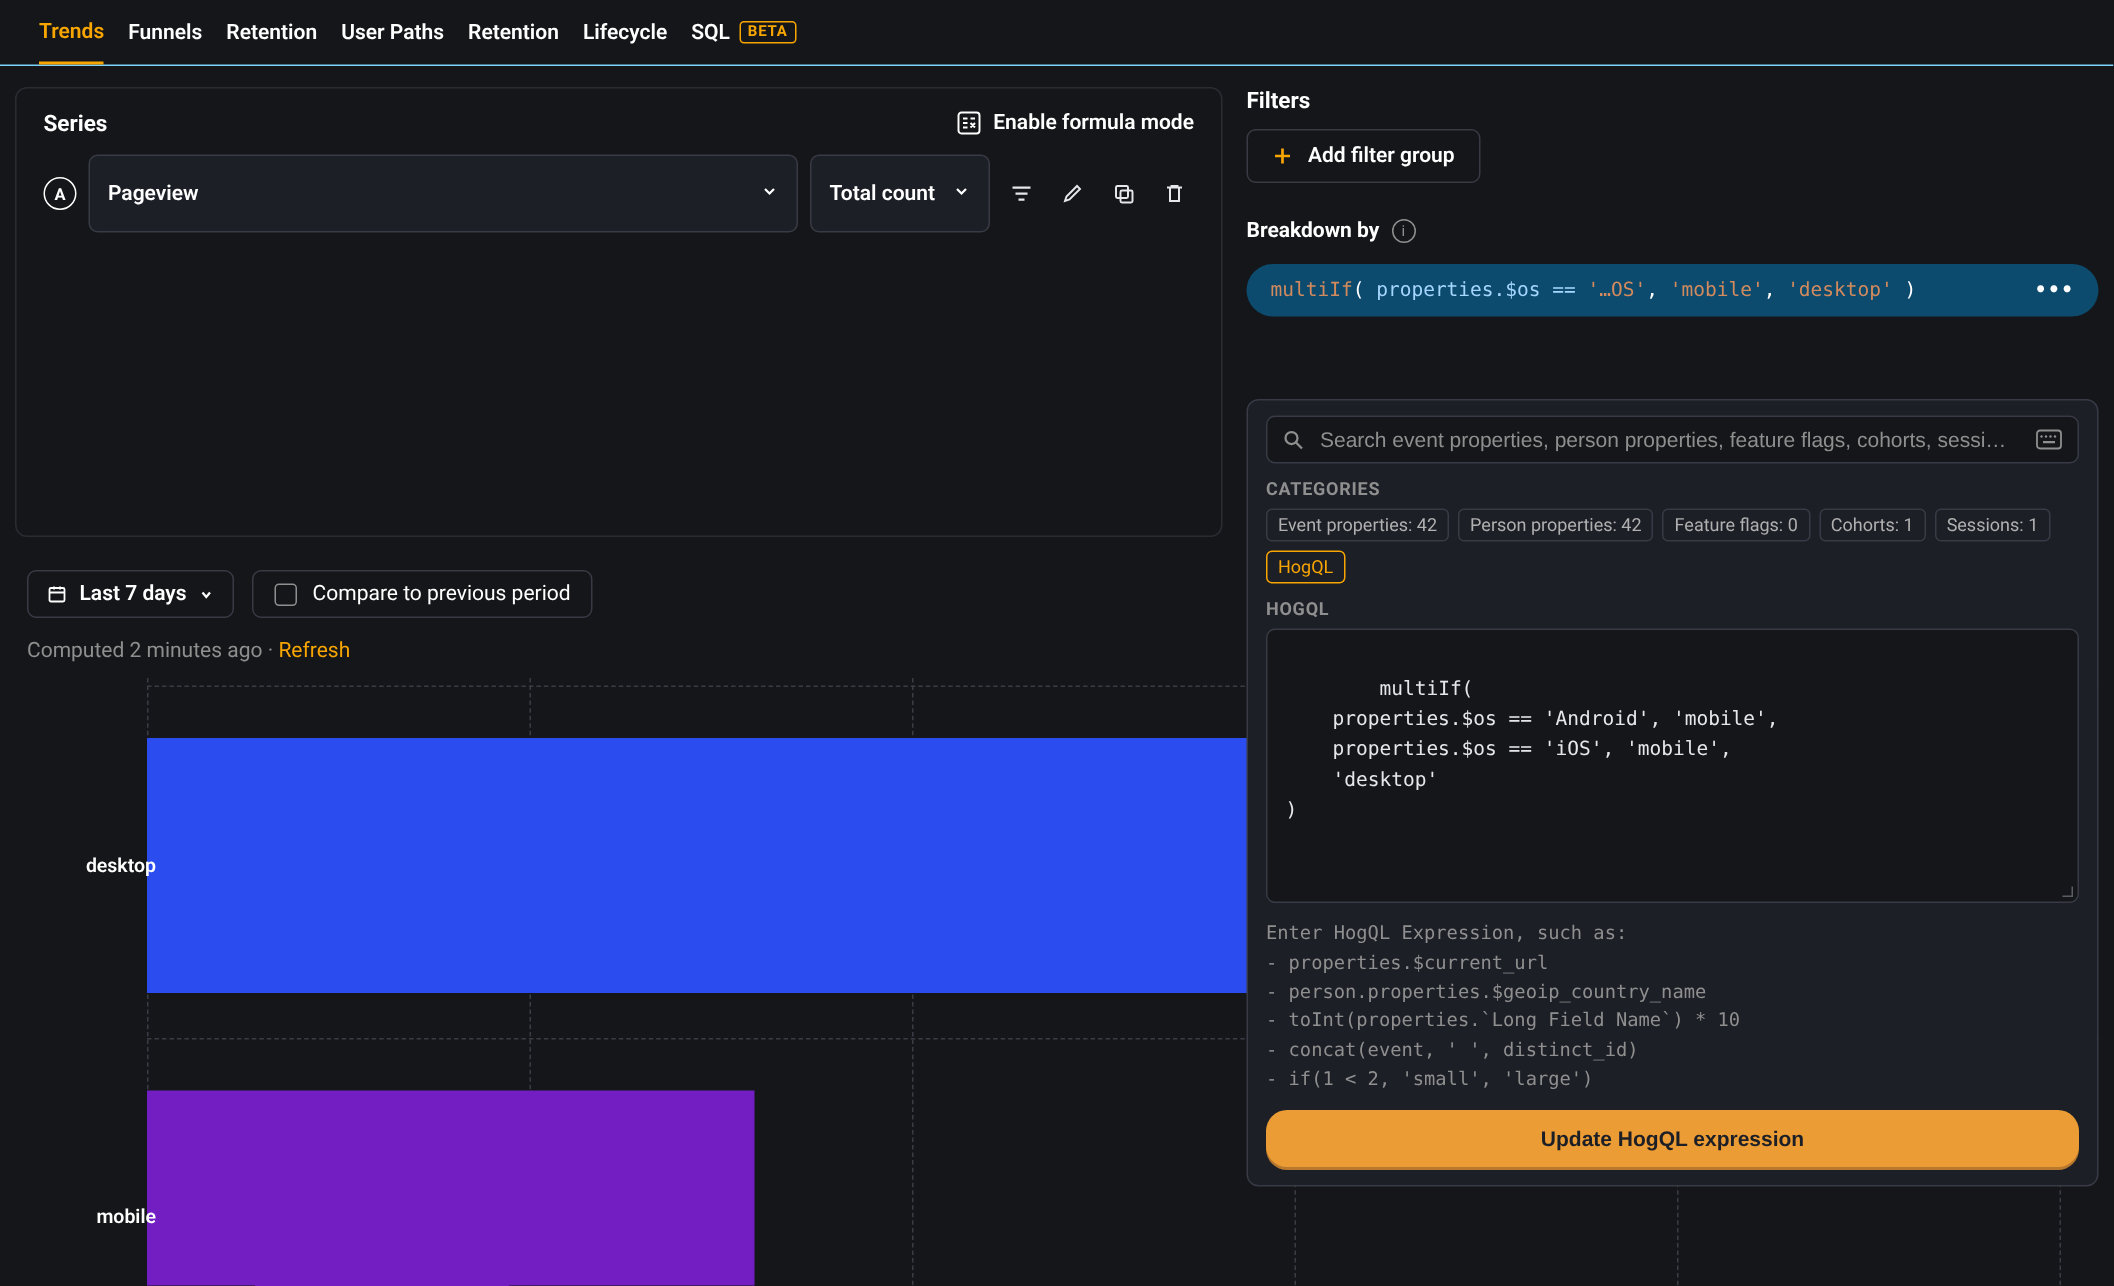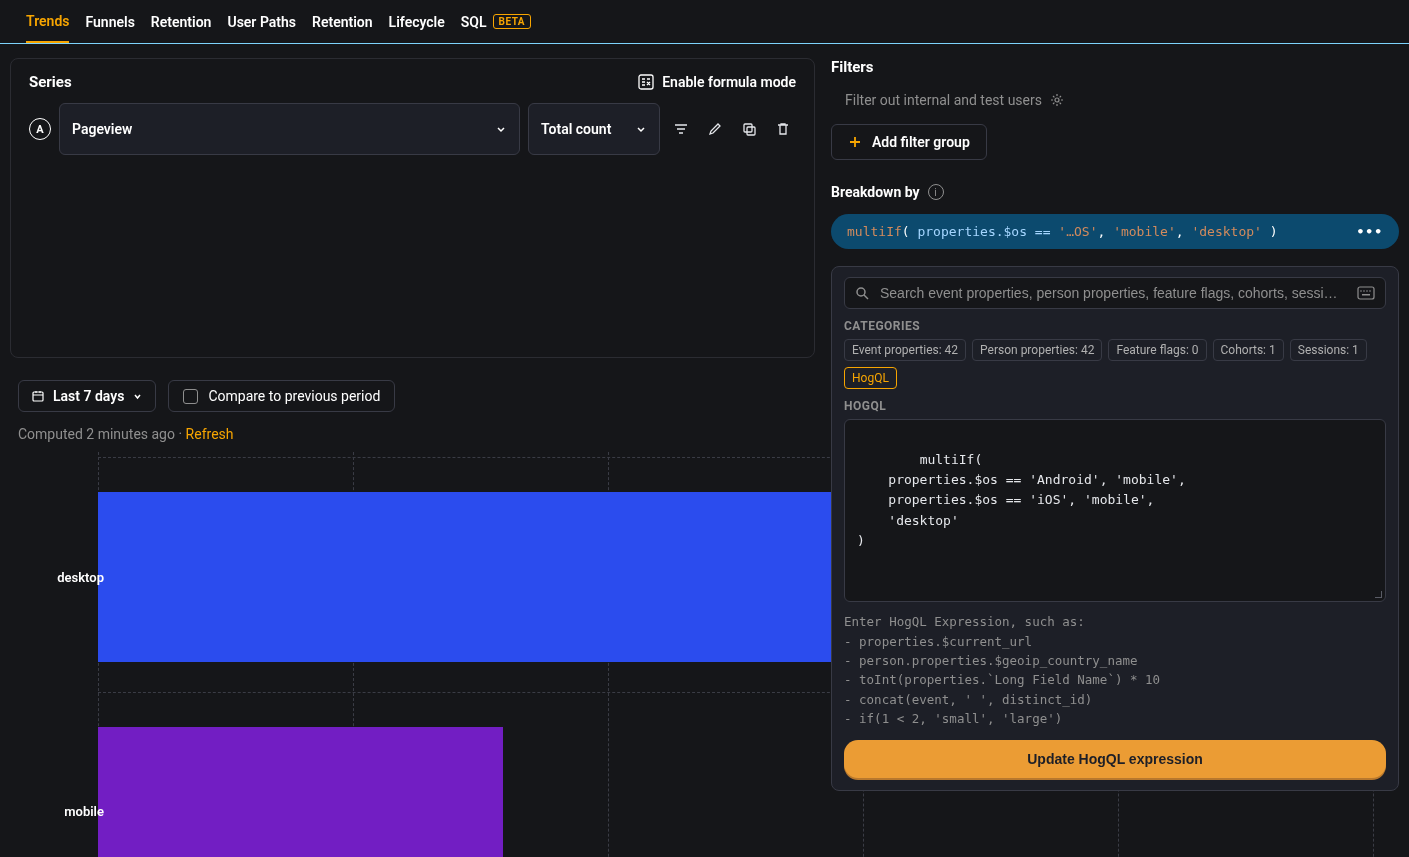--- a/index.html
+++ b/index.html
@@ -76,25 +76,25 @@
     display: flex; align-items: center; gap: 8px;
   }
   .series-badge {
     width: 22px; height: 22px; border: 1.5px solid #fff;
     border-radius: 50%; display: flex; align-items: center;
     justify-content: center; font-size: 11px; font-weight: 700;
   }
   .dropdown {
     background: #1d1f27; border: 1px solid #383a45;
     border-radius: 6px; padding: 17px 12px;
-    display: flex; justify-content: space-between; align-items: center;
+    display: flex; justify-content: space-between; 
     cursor: pointer; color: #fff; font-weight: 600;
   }
   .event-dropdown { flex: 1; }
-  .count-dropdown { width: 132px; }
+  .count-dropdown { width: 120px; }
   .icon-btn {
     width: 26px; height: 26px; display: flex; align-items: center;
     justify-content: center; cursor: pointer; color: #e5e7eb;
     border-radius: 4px;
   }
   .add-series {
     display: flex; align-items: center; gap: 10px;
     padding: 14px 8px; cursor: pointer; font-weight: 600;
   }
   .filter-text {
@@ -308,27 +308,20 @@
       <div class="icon-btn">
         <svg width="16" height="16" viewBox="0 0 16 16">
             <path d="M3 4h10M5 4v9h6V4M6 4V3h4v1" stroke="#e5e7eb" stroke-width="1.3" fill="none"></path>
           </svg>
       </div>
     </div>
   </div>
 
   <div class="filters-panel">
     <div class="panel-title" style="margin-bottom:10px">Filters</div>
-    <div class="filter-text">
-      <span>Filter out internal and test users</span>
-      <svg width="14" height="14" viewBox="0 0 14 14">
-          <circle cx="7" cy="7" r="2" stroke="#8f8f8f" stroke-width="1.2" fill="none"></circle>
-          <path d="M7 1v2M7 11v2M1 7h2M11 7h2M3 3l1.4 1.4M9.6 9.6L11 11M11 3L9.6 4.4M4.4 9.6L3 11" stroke="#8f8f8f" stroke-width="1.2"></path>
-        </svg>
-    </div>
     <div class="add-filter-btn">
       <svg width="14" height="14" viewBox="0 0 14 14">
           <path d="M7 2v10M2 7h10" stroke="#f7a501" stroke-width="1.8"></path>
         </svg>
       <span>Add filter group</span>
     </div>
     <div class="breakdown-header">
       <span>Breakdown by</span>
       <span class="info-icon">i</span>
     </div>

